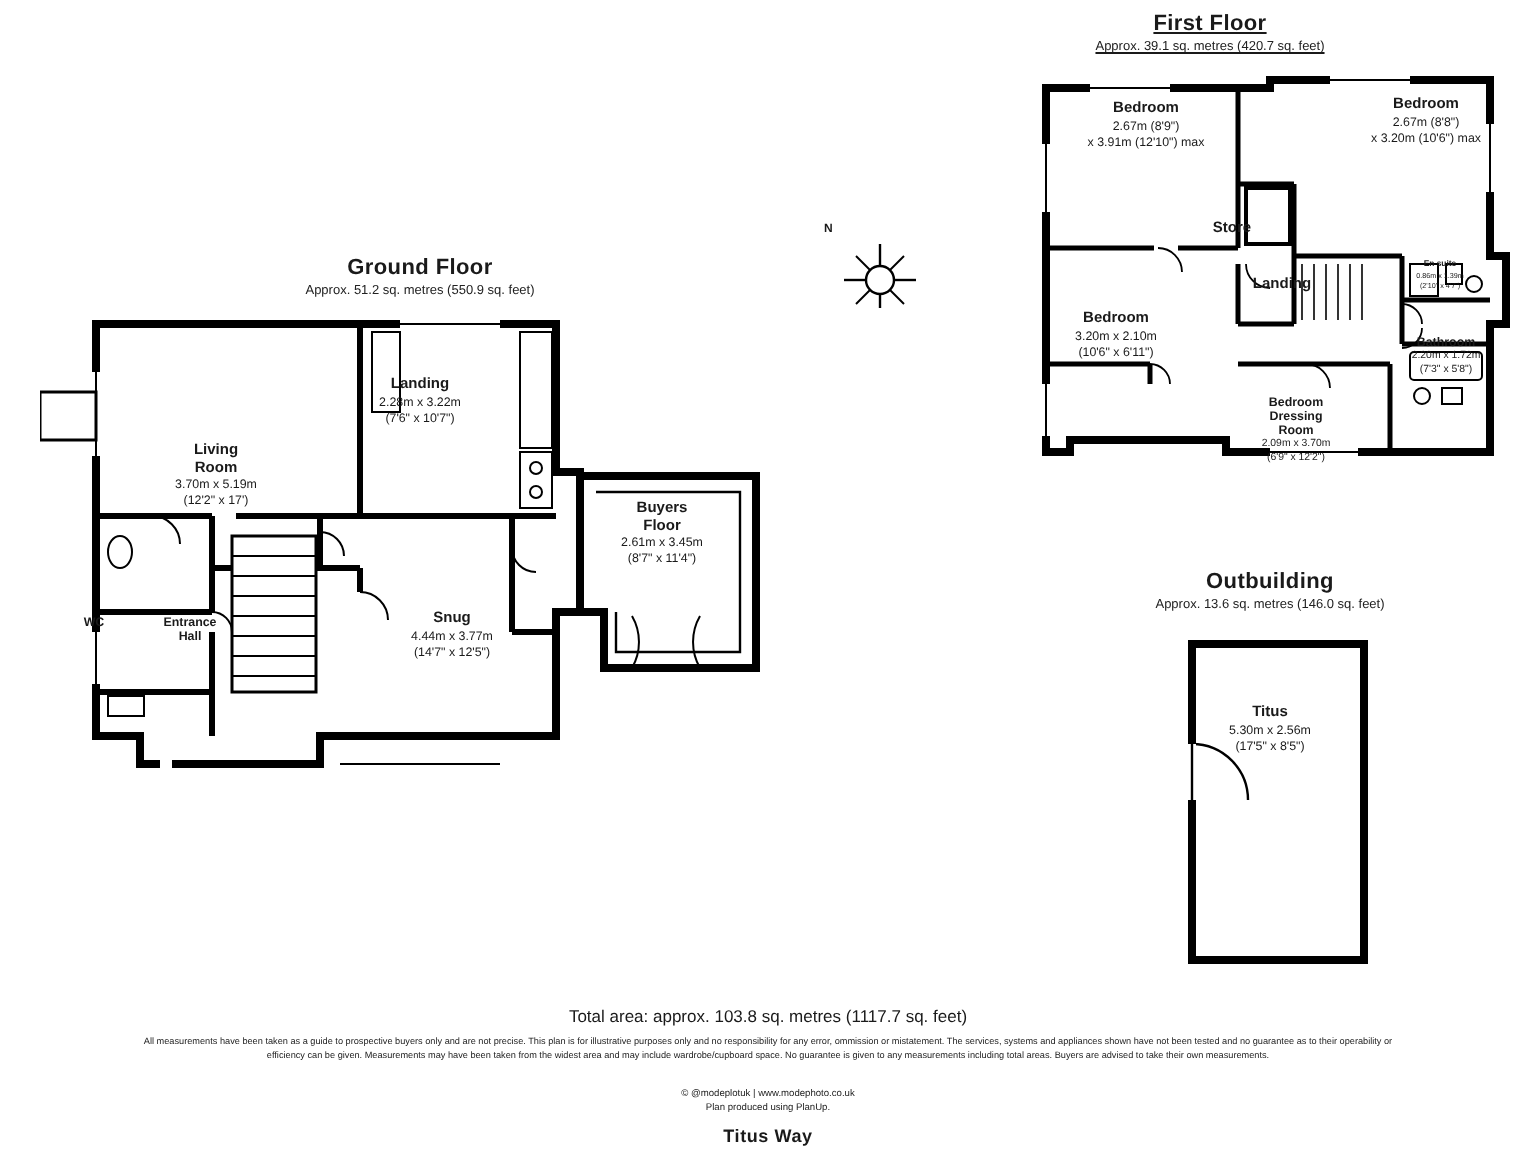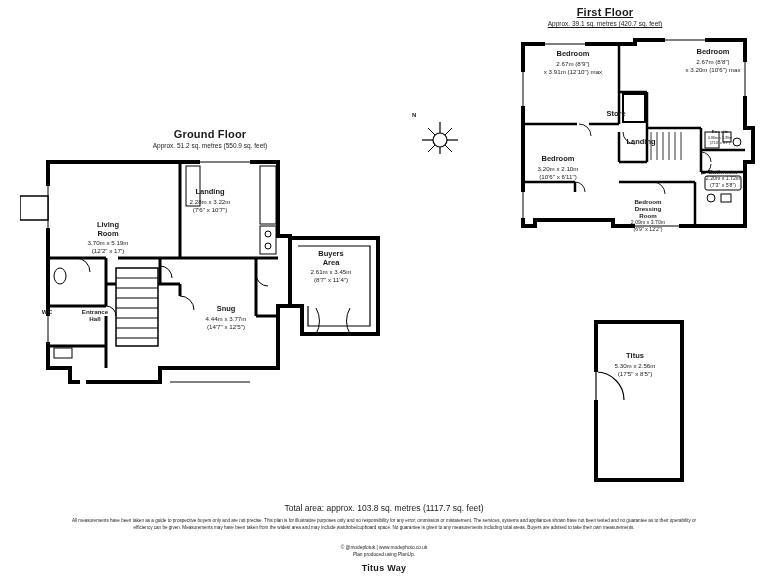--- a/index.html
+++ b/index.html
@@ -325,40 +325,44 @@
   </div>
 
   <div class="abs room" style="left:165px; top:188px; width:90px;">
     <span class="rname">Landing</span>
     <span class="rdim">2.28m x 3.22m</span>
     <span class="rdim">(7'6" x 10'7")</span>
   </div>
 
   <div class="abs room" style="left:285px; top:250px; width:92px;">
     <span class="rname">Buyers</span>
-    <span class="rname">Area</span>
+    <span class="rname">Floor</span>
     <span class="rdim">2.61m x 3.45m</span>
     <span class="rdim">(8'7" x 11'4")</span>
   </div>
 
   <div class="abs room" style="left:180px; top:305px; width:92px;">
     <span class="rname">Snug</span>
     <span class="rdim">4.44m x 3.77m</span>
     <span class="rdim">(14'7" x 12'5")</span>
   </div>
 
   <div class="abs room small" style="left:66px; top:308px; width:58px;">
     <span class="rname">Entrance</span>
     <span class="rname">Hall</span>
   </div>
 
   <div class="abs room small" style="left:30px; top:308px; width:34px;">
     <span class="rname">WC</span>
   </div>
 
+  <div class="abs" style="left:560px; top:285px; width:150px;">
+    <div class="floor-title">Outbuilding</div>
+    <div class="floor-sub">Approx. 13.6 sq. metres (146.0 sq. feet)</div>
+  </div>
 
   <svg class="abs" style="left:580px; top:316px;" width="110" height="170" viewBox="0 0 110 170">
     <rect x="16" y="6" width="86" height="158" fill="#ffffff" stroke="#000" stroke-width="4"></rect>
 
     <g stroke="#000" stroke-width="1.2" fill="none">
       <path d="M16 56 A 28 28 0 0 1 44 84"></path>
       <line x1="16" y1="56" x2="16" y2="84"></line>
       <rect x="10" y="56" width="8" height="28" fill="#fff" stroke="none"></rect>
       <line x1="16" y1="56" x2="16" y2="84" stroke="#000" stroke-width="1.2"></line>
     </g>

